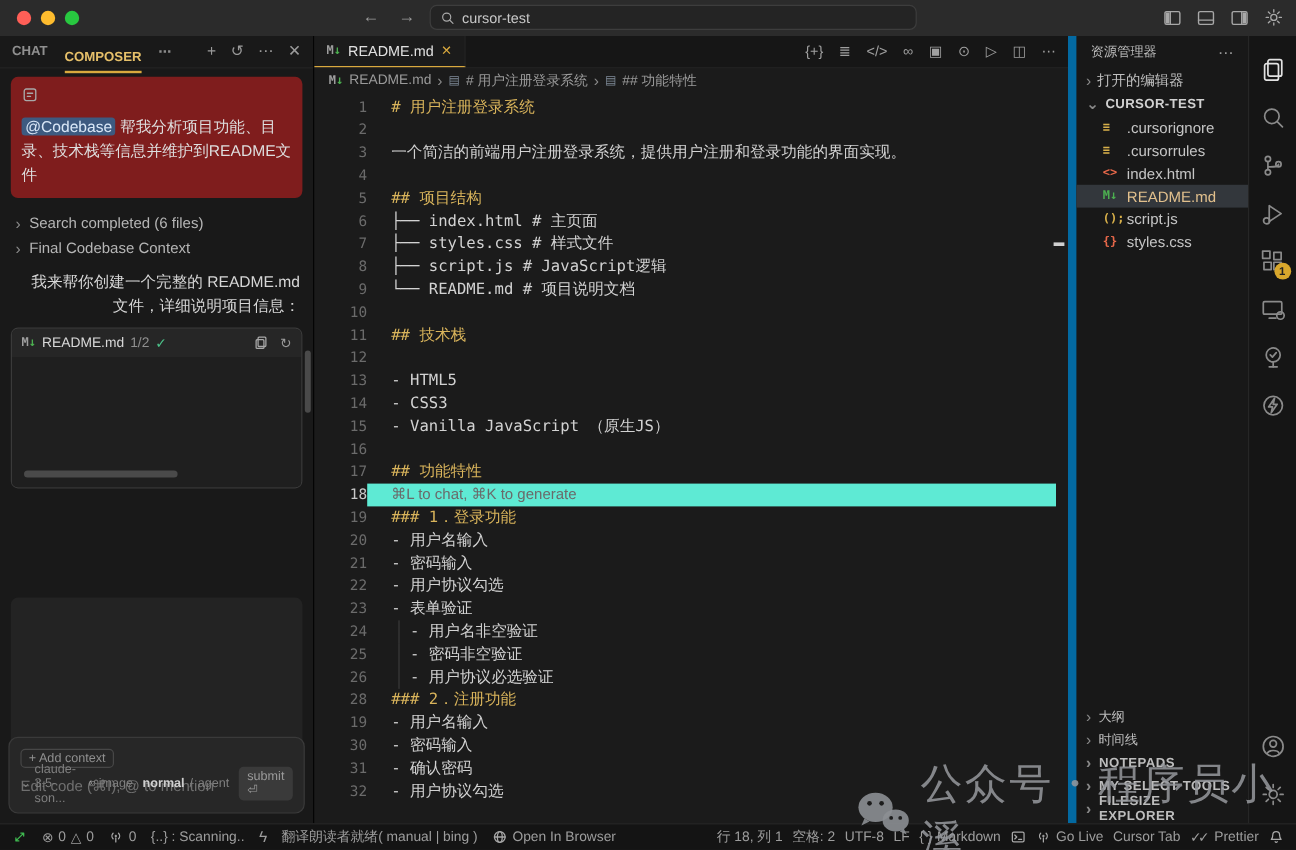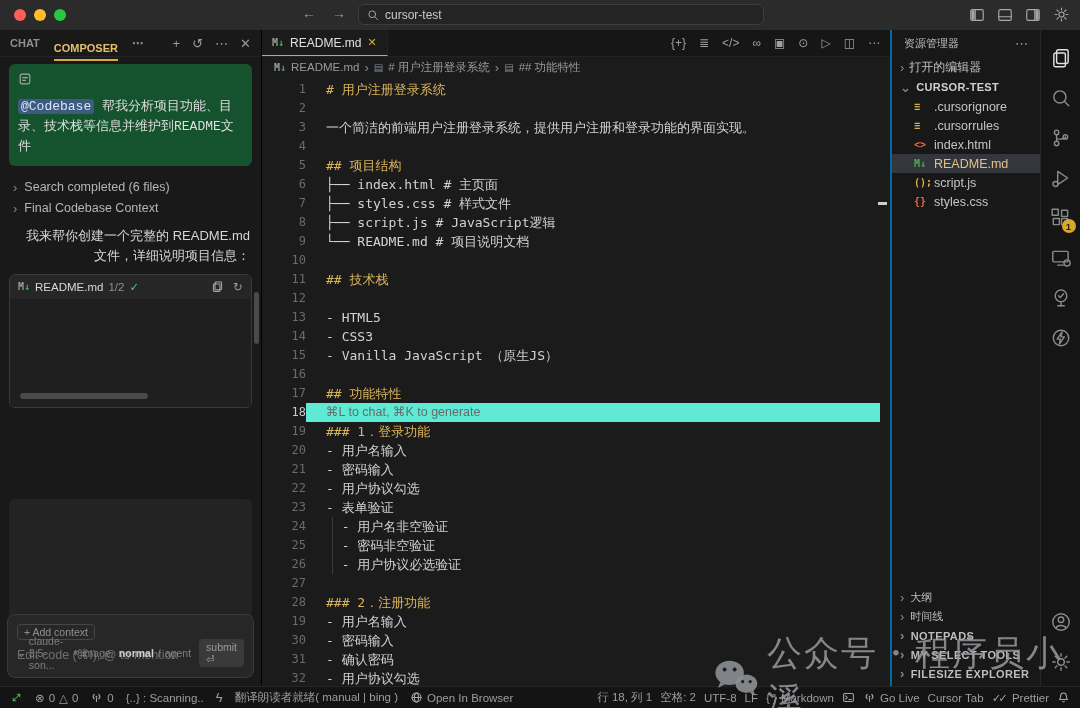--- a/index.html
+++ b/index.html
@@ -15,32 +15,32 @@
   .navarrows { position:absolute; left:302px; top:5px; display:flex; gap:16px; color:#9a9a9a; font-size:14px; }
   .searchbox { position:absolute; left:358px; top:4px; width:406px; height:21px; background:#242424;
     border:1px solid #3d3d3d; border-radius:6px; display:flex; align-items:center; padding:0 8px; gap:6px;
     color:#c8c8c8; font-size:12px; }
   .winicons { position:absolute; right:10px; top:6px; display:flex; gap:12px; align-items:center; }
   svg.ic { stroke:#a8a8a8; fill:none; stroke-width:1.3; stroke-linecap:round; stroke-linejoin:round; }
 
   
   .chat { position:absolute; left:0; top:30px; width:262px; bottom:22px; background:#191919; border-right:1px solid #000; }
   .editor { position:absolute; left:262px; top:30px; width:628px; bottom:22px; background:#1b1b1b; }
-  .sidebar { position:absolute; left:890px; top:30px; width:150px; bottom:22px; background:#181818; border-left:2px solid #0369a1; }
+  .sidebar { position:absolute; left:890px; top:30px; width:150px; bottom:22px; background:#181818; border-left:7px solid #0369a1; }
   .actbar { position:absolute; left:1040px; top:30px; width:40px; bottom:22px; background:#151515; border-left:1px solid #262626;
     display:flex; flex-direction:column; align-items:center; padding-top:8px; }
 
   
   .ctabs { height:27px; display:flex; align-items:center; padding:0 10px; gap:14px; font-size:11px; font-weight:bold;
     color:#8f8f8f; border-bottom:1px solid #242424; }
   .ctab-active { color:#e6c06a; border-bottom:2px solid #d9a93e; padding:6px 0 5px;margin-top:10px; }
   .ctab { padding:6px 0; }
   .cticons { margin-left:auto; display:flex; gap:12px; color:#9a9a9a; font-weight:normal; font-size:13px; }
   .chatbody { position:absolute; top:28px; left:0; right:0; bottom:0; padding:6px 9px; overflow:hidden; }
-  .ucard { background:#14532d; border-radius:6px; padding:8px 9px; font-size:13px; line-height:1.55; color:#dedede;font-family:Liberation Mono, monospace; }
+  .ucard { background:#7f1d1d; border-radius:6px; padding:8px 9px; font-size:13px; line-height:1.55; color:#dedede; }
   .mention { background:#3d5a80; color:#d9e7f7; border-radius:3px; padding:0 3px; }
   .crow { display:flex; gap:7px; align-items:center; color:#b5b5b5; font-size:12.5px; padding:6px 2px 0 4px; height:21px; }
   .chev { color:#8a8a8a; font-size:13px; }
   .aitext { font-size:13px; line-height:1.55; color:#d6d6d6; padding:10px 2px 8px;text-align:right; }
   .codecard { border:1px solid #3a3a3a; border-radius:6px; overflow:hidden; }
   .cchead { background:#262626; height:24px; display:flex; align-items:center; gap:5px; padding:0 8px; font-size:11.5px; color:#d8d8d8; }
   .ccprog { color:#8f8f8f; } .cccheck { color:#4cc38a; }
   .ccacts { margin-left:auto; display:flex; gap:9px; color:#9a9a9a; }
   .ccbody { background:#1f1f1f; padding:10px 10px 8px; font-family:"DejaVu Sans Mono","Liberation Mono",monospace; font-size:12px; }
   .ccline { min-height:16px; line-height:16px; white-space:pre; color:#cccccc; margin-bottom:12px; }
@@ -383,24 +383,20 @@
           <span class="lnum">24</span>
           <span class="lcode">  - 用户名非空验证</span>
         </div>
         <div class="eline ind">
           <span class="lnum">25</span>
           <span class="lcode">  - 密码非空验证</span>
         </div>
         <div class="eline ind">
           <span class="lnum">26</span>
           <span class="lcode">  - 用户协议必选验证</span>
-        </div>
-        <div class="eline">
-          <span class="lnum">27</span>
-          <span class="lcode"></span>
         </div>
         <div class="eline h">
           <span class="lnum">28</span>
           <span class="lcode">### 2．注册功能</span>
         </div>
         <div class="eline">
           <span class="lnum">19</span>
           <span class="lcode">- 用户名输入</span>
         </div>
         <div class="eline">

